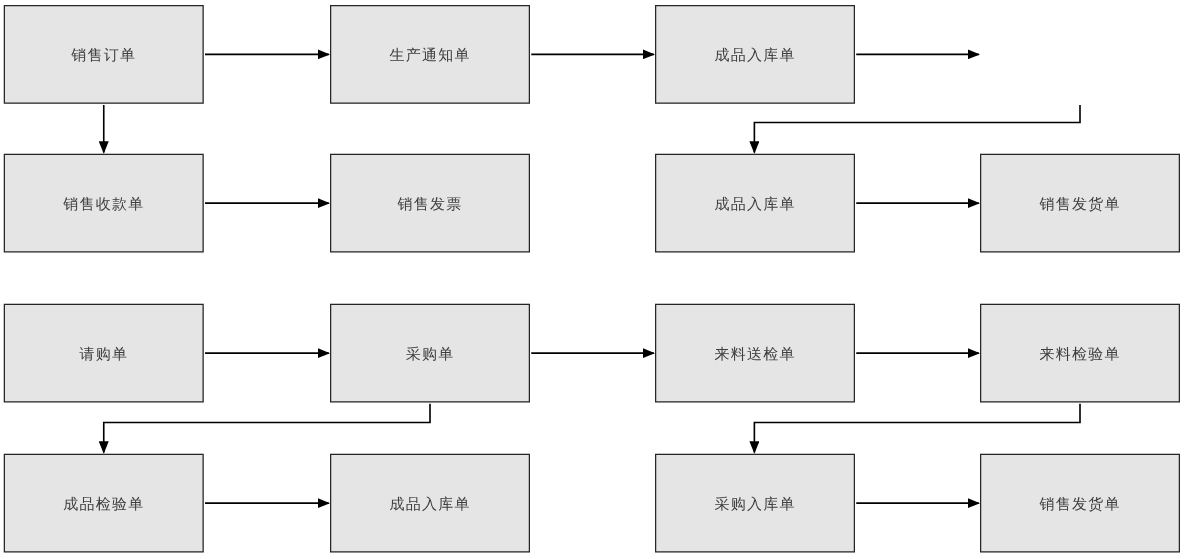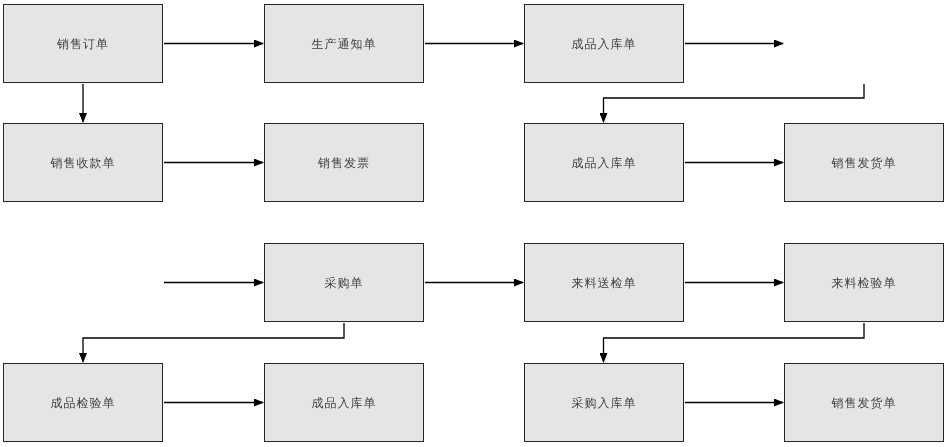--- a/index.html
+++ b/index.html
@@ -64,20 +64,21 @@
 
   <div class="node c1 r1">销售订单</div>
   <div class="node c2 r1">生产通知单</div>
   <div class="node c3 r1">成品入库单</div>
 
   <div class="node c1 r2">销售收款单</div>
   <div class="node c2 r2">销售发票</div>
   <div class="node c3 r2">成品入库单</div>
   <div class="node c4 r2">销售发货单</div>
 
+  <div class="node c1 r3">请购单</div>
   <div class="node c2 r3">采购单</div>
   <div class="node c3 r3">来料送检单</div>
   <div class="node c4 r3">来料检验单</div>
 
   <div class="node c1 r4">成品检验单</div>
   <div class="node c2 r4">成品入库单</div>
   <div class="node c3 r4">采购入库单</div>
   <div class="node c4 r4">销售发货单</div>
 
   <svg class="connectors" viewBox="0 0 951 447" xmlns="http://www.w3.org/2000/svg">

